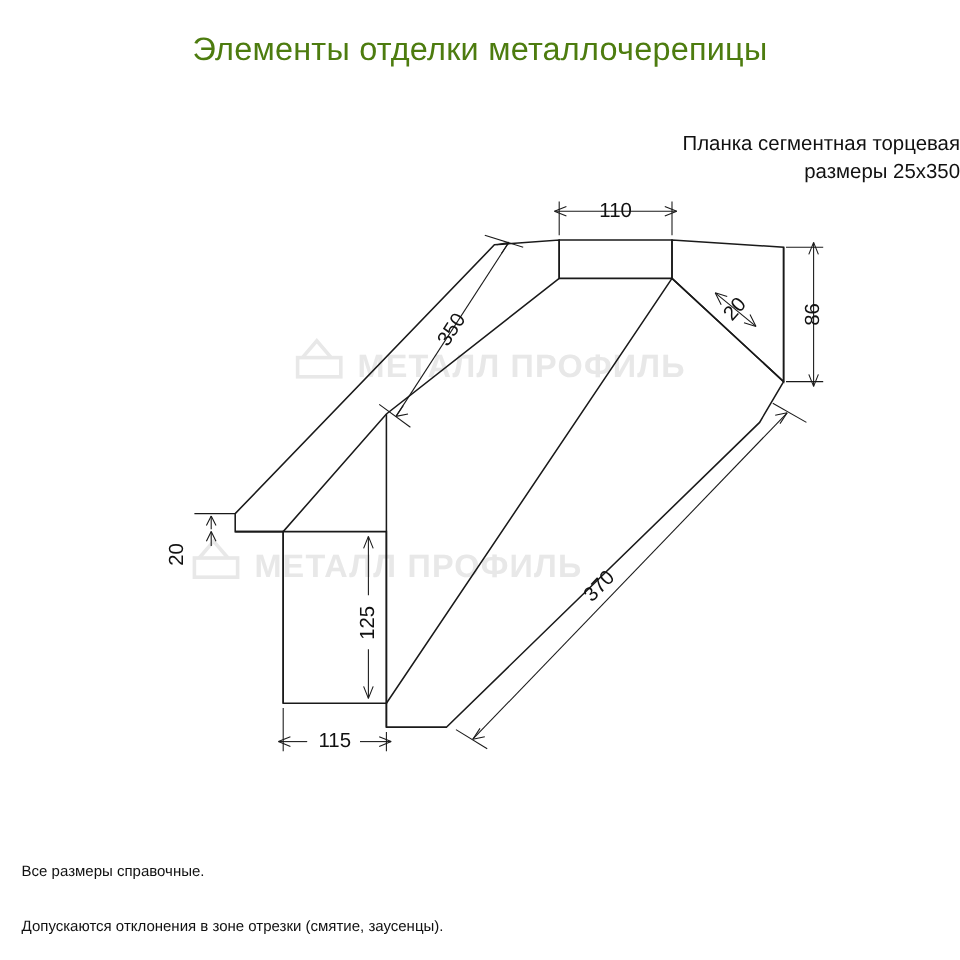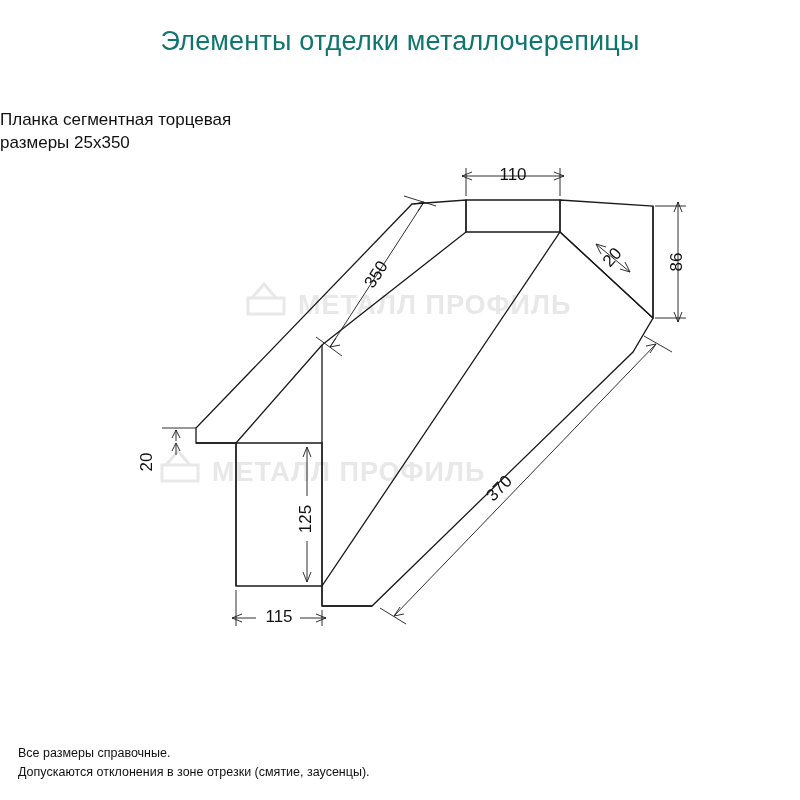--- a/index.html
+++ b/index.html
@@ -22,28 +22,28 @@
   }
   .main-title {
     position: absolute;
     top: 26px;
     left: 0;
     width: 800px;
     text-align: center;
     font-size: 27px;
     font-weight: normal;
     letter-spacing: 0.2px;
-    color: #0f766e;
+    color: #4d7c0f;
   }
   .sub-title {
     position: absolute;
     top: 108px;
     left: 0;
     width: 800px;
-    text-align: left;
+    text-align: right;
     font-size: 17px;
     line-height: 23px;
     color: #111111;
   }
   .drawing {
     position: absolute;
     top: 0;
     left: 0;
     width: 800px;
     height: 800px;
@@ -51,20 +51,21 @@
   .footnotes {
     position: absolute;
     left: 18px;
     bottom: 18px;
     font-size: 12.5px;
     line-height: 19px;
     color: #111111;
   }
   .footnotes div {
     white-space: nowrap;
+    margin-top: 27px;
   }
   svg text {
     font-family: "Liberation Sans", sans-serif;
     fill: #111111;
   }
   .dim-label {
     font-size: 17px;
   }
   .wm text {
     fill: #e8e8e8;

